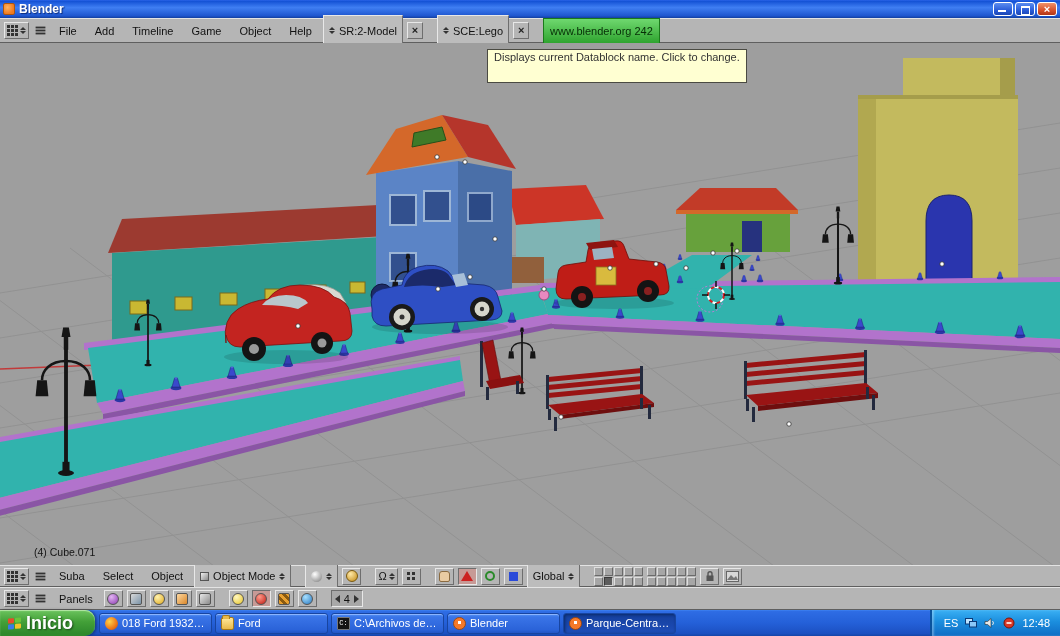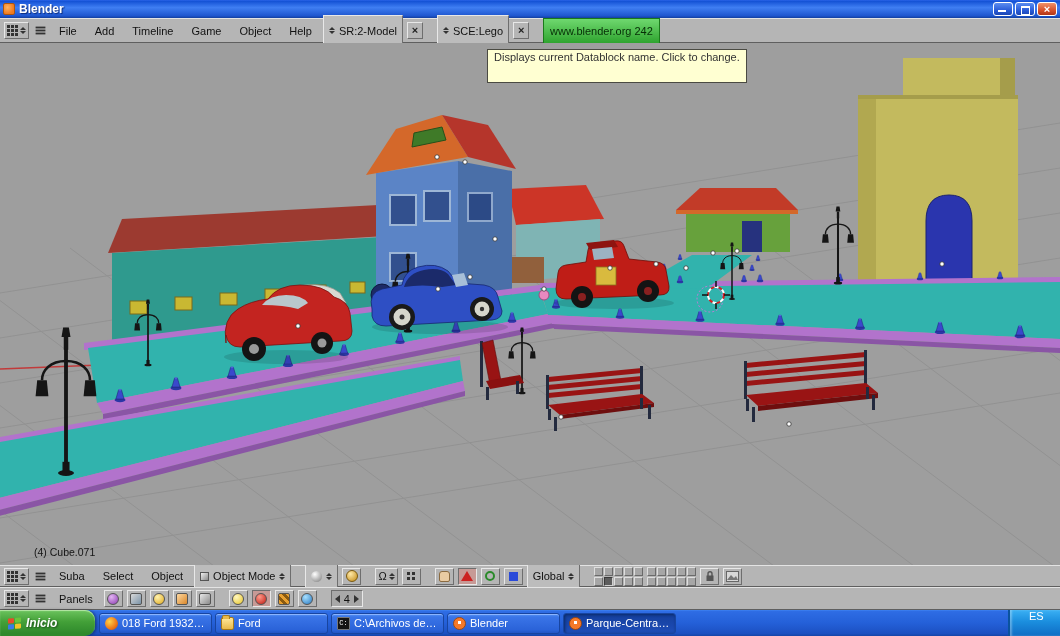--- a/index.html
+++ b/index.html
@@ -55,34 +55,34 @@
   .layers i.on { background:#5c5c5c; border-color:#3a3a3a #cfcfcf #cfcfcf #3a3a3a; }
   .counter { height:17px; display:flex; align-items:center; background:#a8a8a8; border:1px solid; border-color:#6e6e6e #e8e8e8 #e8e8e8 #6e6e6e; padding:0 3px; gap:4px; }
   .arrL { border-top:4px solid transparent; border-bottom:4px solid transparent; border-right:5px solid #333; }
   .arrR { border-top:4px solid transparent; border-bottom:4px solid transparent; border-left:5px solid #333; }
   .cicon { width:12px; height:12px; border-radius:50%; border:1px solid #555; }
   .cicon.sq { border-radius:2px; }
   .sep { width:6px; }
 
   
   .taskbar { height:26px; flex:0 0 auto; background:linear-gradient(180deg,#3d82f2 0%,#2e6ce4 6%,#2460d8 50%,#1c50c2 90%,#1545a8 100%); display:flex; align-items:stretch; }
-  .startbtn { width:95px; display:flex; align-items:center; gap:5px; padding:0 14px 0 8px; background:linear-gradient(180deg,#6cc45e 0%,#43a038 45%,#2f8a2c 90%); border-radius:0 10px 10px 0; box-shadow:inset 0 1px 1px #b8e8a8, 2px 0 3px rgba(0,0,0,.35); color:#fff; font-weight:bold; font-style:italic; font-size:12px; text-shadow:1px 1px 2px #1a4a18; }
+  .startbtn { width:95px; display:flex; align-items:center; gap:5px; padding:0 14px 0 8px; background:linear-gradient(180deg,#6cc45e 0%,#43a038 45%,#2f8a2c 90%); border-radius:0 10px 10px 0; box-shadow:inset 0 1px 1px #b8e8a8, 2px 0 3px rgba(0,0,0,.35); color:#fff; font-weight:bold; font-size:18px; text-shadow:1px 1px 2px #1a4a18; }
   .flag { display:grid; grid-template-columns:6px 6px; grid-auto-rows:5px; gap:1px; transform:skewY(-6deg); }
   .flag b { display:block; border-radius:1px; }
   .tasks { display:flex; align-items:center; gap:3px; padding:0 4px; flex:1; }
   .task { width:113px; height:21px; display:flex; align-items:center; gap:4px; padding:0 5px; border-radius:3px; border:1px solid #1845a0; background:linear-gradient(180deg,#5795f5,#3a75e8 15%,#2a62d8 85%,#2255c5); box-shadow:inset 0 1px 0 #8ab4ff; color:#fff; font-size:11px; white-space:nowrap; overflow:hidden; }
   .task.active { background:linear-gradient(180deg,#15409c,#1a47ad 60%,#1e4eb8); box-shadow:inset 1px 1px 3px #0a2a6a; }
   .task .lbl { overflow:hidden; text-overflow:ellipsis; }
   .ticon { width:13px; height:13px; flex:0 0 auto; border-radius:3px; }
   .ticon.firefox { border-radius:50%; background:radial-gradient(circle at 35% 35%,#ffd24a,#f07716 60%,#b34a08); }
   .ticon.folder { background:linear-gradient(180deg,#ffe89a,#e8b94a); border:1px solid #a87a18; border-radius:2px; position:relative; }
   .ticon.folder::before { content:""; position:absolute; top:-3px; left:0; width:6px; height:3px; background:#e8b94a; border:1px solid #a87a18; border-bottom:none; border-radius:2px 2px 0 0; }
   .ticon.console { background:#141414; border:1px solid #777; border-radius:1px; color:#fff; font-size:7px; line-height:11px; text-align:center; font-family:"Liberation Mono",monospace; }
   .ticon.blender { border-radius:50%; background:radial-gradient(circle at 50% 42%,#fff 0 18%,#f5792a 20% 100%); border:1px solid #a04a10; }
-  .tray { display:flex; align-items:center; gap:7px; padding:0 10px 0 12px; background:linear-gradient(180deg,#3ab0f4 0%,#1b8ede 45%,#0f6cc4 100%); border-left:2px solid #0a539e; box-shadow:inset 2px 0 2px rgba(255,255,255,.3); color:#fff; font-size:11px;flex-direction:column; }
+  .tray { display:flex; align-items:center; gap:7px; padding:0 10px 0 12px; background:linear-gradient(180deg,#3ab0f4 0%,#1b8ede 45%,#0f6cc4 100%); border-left:2px solid #0a539e; box-shadow:inset 2px 0 2px rgba(255,255,255,.3); color:#fff; font-size:11px; }
   .tray .clock { font-size:11px; }
 </style>
 </head>
 <body>
 
 <div class="screen">
 
   <div class="titlebar">
     <span class="win-icon"></span>
     <span class="win-title">Blender</span>

